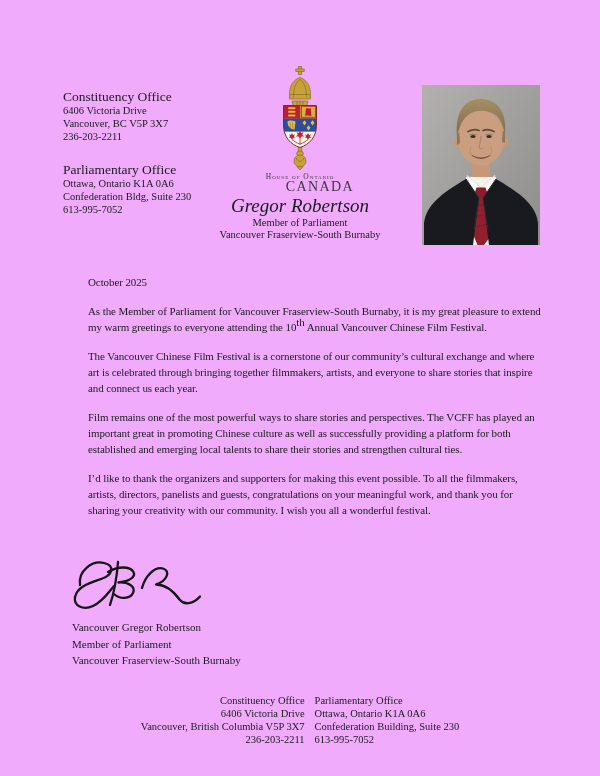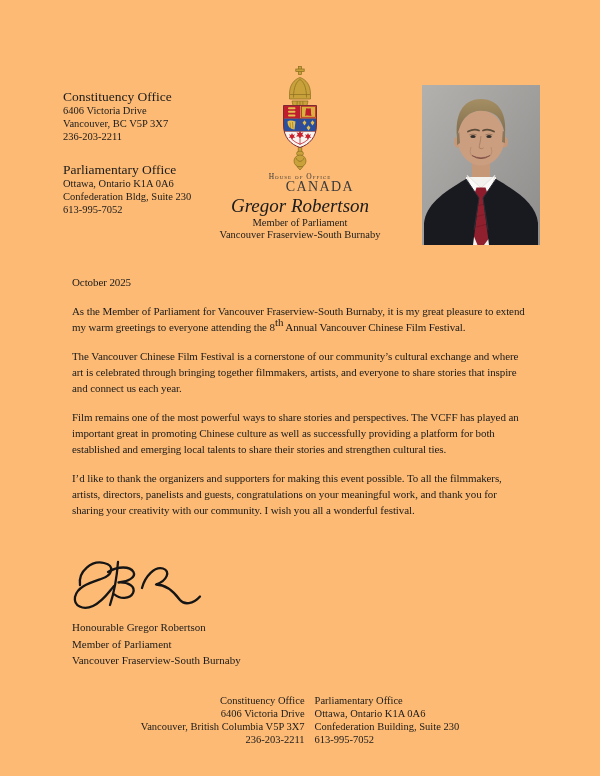--- a/index.html
+++ b/index.html
@@ -1,17 +1,17 @@
 <!DOCTYPE html>
 <html><head>
 <meta charset="utf-8">
 <style>
   html,body { margin:0; padding:0; background:#ffffff; }
   .page {
-    position:relative; width:600px; height:776px; background:#fdba74;
+    position:relative; width:600px; height:776px; background:#f0abfc;
     font-family:"Liberation Serif", serif; color:#1b1b1b; overflow:hidden;
   }
   
   .office-block { position:absolute; left:63px; }
   .office-block.first { top:89px; }
   .office-block.second { top:162px; }
   .office-title { font-size:13.5px; line-height:15px; margin-bottom:1px; }
   .office-line { font-size:10.5px; line-height:12.8px; }
 
   
@@ -20,21 +20,21 @@
   .crest-org { font-size:7.5px; line-height:9.5px; letter-spacing:1px; font-variant:small-caps; color:#3a3a3a; margin-top:2px; }
   .crest-country { font-size:14px; line-height:10px; letter-spacing:1.4px; text-transform:uppercase; color:#3a3a3a;margin-left:40px; }
   .member-name { font-size:19px; line-height:22px; margin-top:3px;font-style:italic; }
   .member-sub { font-size:10.5px; line-height:12px; }
 
   
   .portrait { position:absolute; left:422px; top:85px; width:118px; height:160px; }
 
   
   .letter-body { position:absolute; left:72px; top:274px; width:505px; font-size:11px; line-height:16px; letter-spacing:-0.1px; }
-  .letter-body .block { margin:0 0 13px 0; white-space:pre-line; }
+  .letter-body .block { margin:0 0 13px 16px; white-space:pre-line; }
   .letter-body sup { font-size:11px; vertical-align:super; line-height:0; }
 
   
   .signature { position:absolute; left:70px; top:555px; width:138px; height:62px; }
 
   
   .closing { position:absolute; left:72px; top:619px; font-size:11px; line-height:16.5px; }
 
   
   .footer { position:absolute; left:0; right:0; top:694px; display:flex; justify-content:center; gap:10px; font-size:10.5px; line-height:13px; }
@@ -102,21 +102,21 @@
         <g fill="#c8202c">
           <path transform="translate(24,70.5) scale(0.85)" d="M0,-4 L1.2,-1.8 L3.5,-2.6 L2.2,-0.2 L4,1.6 L1.4,1.6 L0,4 L-1.4,1.6 L-4,1.6 L-2.2,-0.2 L-3.5,-2.6 L-1.2,-1.8 Z"></path>
           <path transform="translate(32,68.8)" d="M0,-4 L1.2,-1.8 L3.5,-2.6 L2.2,-0.2 L4,1.6 L1.4,1.6 L0,4 L-1.4,1.6 L-4,1.6 L-2.2,-0.2 L-3.5,-2.6 L-1.2,-1.8 Z"></path>
           <path transform="translate(40,70.5) scale(0.85)" d="M0,-4 L1.2,-1.8 L3.5,-2.6 L2.2,-0.2 L4,1.6 L1.4,1.6 L0,4 L-1.4,1.6 L-4,1.6 L-2.2,-0.2 L-3.5,-2.6 L-1.2,-1.8 Z"></path>
         </g>
         <path d="M24,73.5 Q28,77 32,78.2 M40,73.5 Q36,77 32,78.2 M32,72.5 V78.8" stroke="#c8202c" stroke-width="0.8" fill="none"></path>
         <path d="M32,39 V65.5 M15,52.5 H49 M15,65.5 H49" stroke="#903038" stroke-width="0.5" fill="none"></path>
       </g>
       <path d="M15.5,39.5 H48.5 V59 C48.5,71 41.5,78.5 32,81.5 C22.5,78.5 15.5,71 15.5,59 Z" fill="none" stroke="#7c2b33" stroke-width="1"></path>
     </svg>
-    <div class="crest-org">House of Office</div>
+    <div class="crest-org">House of Ontario</div>
     <div class="crest-country">Canada</div>
     <div class="member-name">Gregor Robertson</div>
     <div class="member-sub">Member of Parliament</div>
     <div class="member-sub">Vancouver Fraserview-South Burnaby</div>
   </div>
 
   <svg class="portrait" viewBox="0 0 118 160">
     <defs>
       <linearGradient id="pg" x1="0" y1="0" x2="1" y2="1">
         <stop offset="0" stop-color="#b3b1ae"></stop>
@@ -149,21 +149,21 @@
     <path d="M54,112.5 L64,112.5 L69.5,150 L62,160 L55.5,160 L50.5,148 Z" fill="#90202e"></path>
     <path d="M52,122 L66,118 M53,132 L68,128 M54.5,142 L69,138" stroke="#6d1420" stroke-width="1" opacity="0.5"></path>
     <path d="M2,160 L2,138 C4,120 20,108 44,94 L57,113 L51,160 Z" fill="#191a20"></path>
     <path d="M116,160 L116,138 C114,120 98,108 74,94 L61,113 L67,160 Z" fill="#191a20"></path>
     <path d="M44,94 L57,113 L52,145 M74,94 L61,113 L66,145" stroke="#2b2d35" stroke-width="1" fill="none"></path>
   </svg>
 
   <div class="letter-body">
     <div class="block">October 2025</div>
     <p class="block"><span>As the Member of Parliament for Vancouver Fraserview-South Burnaby, it is my great pleasure to extend
-my warm greetings to everyone attending the 8</span><sup>th</sup><span> Annual Vancouver Chinese Film Festival.</span></p>
+my warm greetings to everyone attending the 10</span><sup>th</sup><span> Annual Vancouver Chinese Film Festival.</span></p>
     <p class="block">The Vancouver Chinese Film Festival is a cornerstone of our community’s cultural exchange and where
 art is celebrated through bringing together filmmakers, artists, and everyone to share stories that inspire
 and connect us each year.</p>
     <p class="block">Film remains one of the most powerful ways to share stories and perspectives. The VCFF has played an
 important great in promoting Chinese culture as well as successfully providing a platform for both
 established and emerging local talents to share their stories and strengthen cultural ties.</p>
     <p class="block">I’d like to thank the organizers and supporters for making this event possible. To all the filmmakers,
 artists, directors, panelists and guests, congratulations on your meaningful work, and thank you for
 sharing your creativity with our community. I wish you all a wonderful festival.</p>
   </div>
@@ -171,21 +171,21 @@
   <svg class="signature" viewBox="0 0 138 62">
     <g fill="none" stroke="#151515" stroke-width="2.3" stroke-linecap="round" stroke-linejoin="round">
       <path d="M10,30 C8,16 22,5 34,8 C45,10.5 43,20 31,24 C18,28.5 7,32 5,42 C3.5,51 13,55.5 23,51 C33,46.5 38,38 44,31"></path>
       <path d="M48,7 C47,20 44,38 40,50"></path>
       <path d="M38,17 C48,11 60,11 63.5,17 C66.5,22.5 57,27 48.5,27.5 C58,27 66,31 63,38 C60,44.5 49.5,44 44.5,39.5"></path>
       <path d="M72,33 C75,21 85,11 93,13.5 C101,16 97,26 86,29.5 C94,29.5 103,35.5 110,45 C114,50 123,49.5 130,41.5"></path>
     </g>
   </svg>
 
   <div class="closing">
-    <div>Honourable Gregor Robertson</div>
+    <div>Vancouver Gregor Robertson</div>
     <div>Member of Parliament</div>
     <div>Vancouver Fraserview-South Burnaby</div>
   </div>
 
   <div class="footer">
     <div class="col-left">
       <div>Constituency Office</div>
       <div>6406 Victoria Drive</div>
       <div>Vancouver, British Columbia V5P 3X7</div>
       <div>236-203-2211</div>

